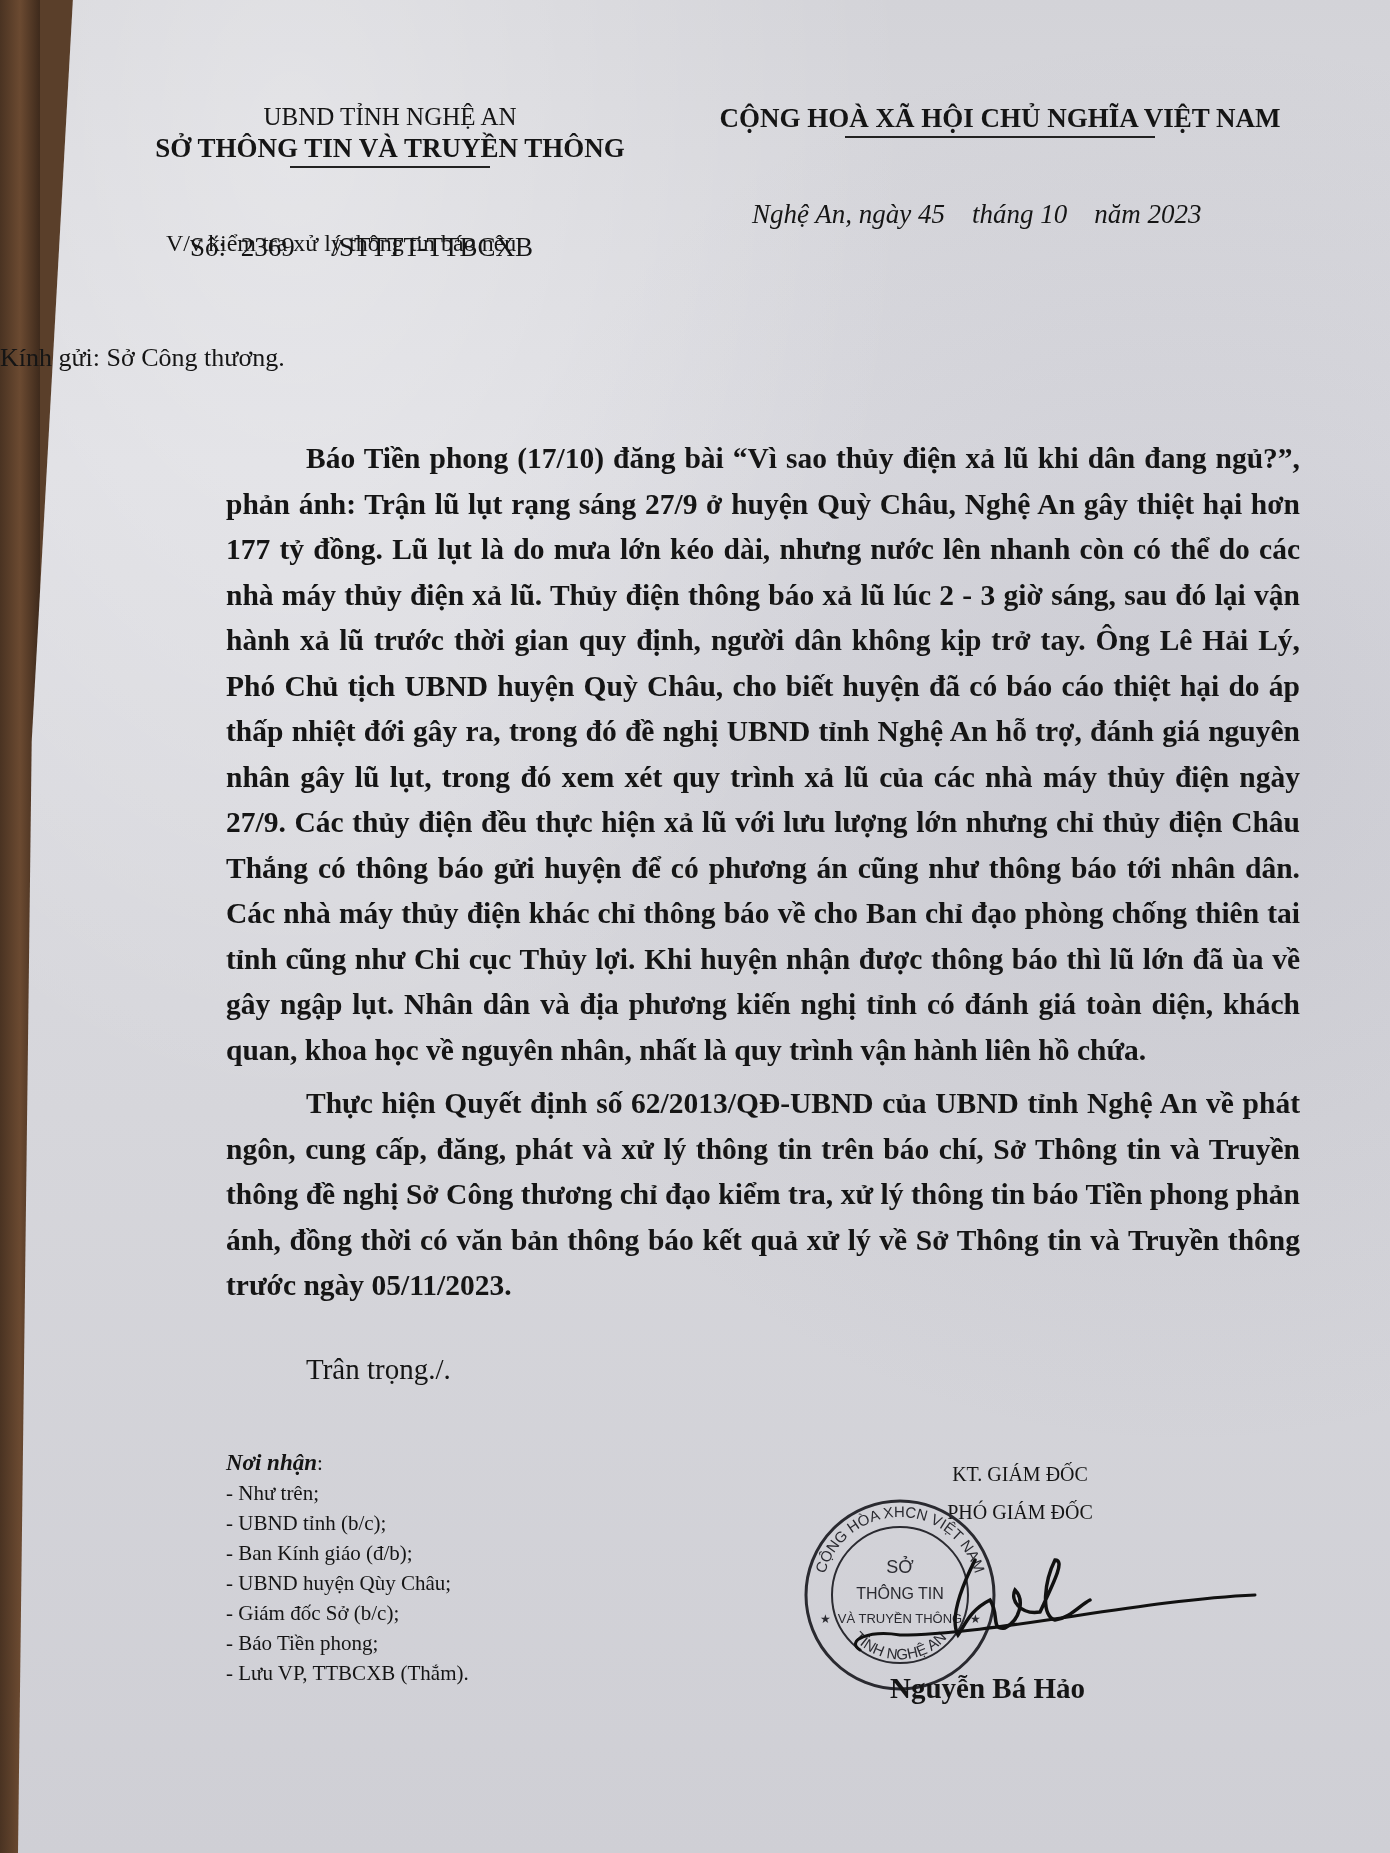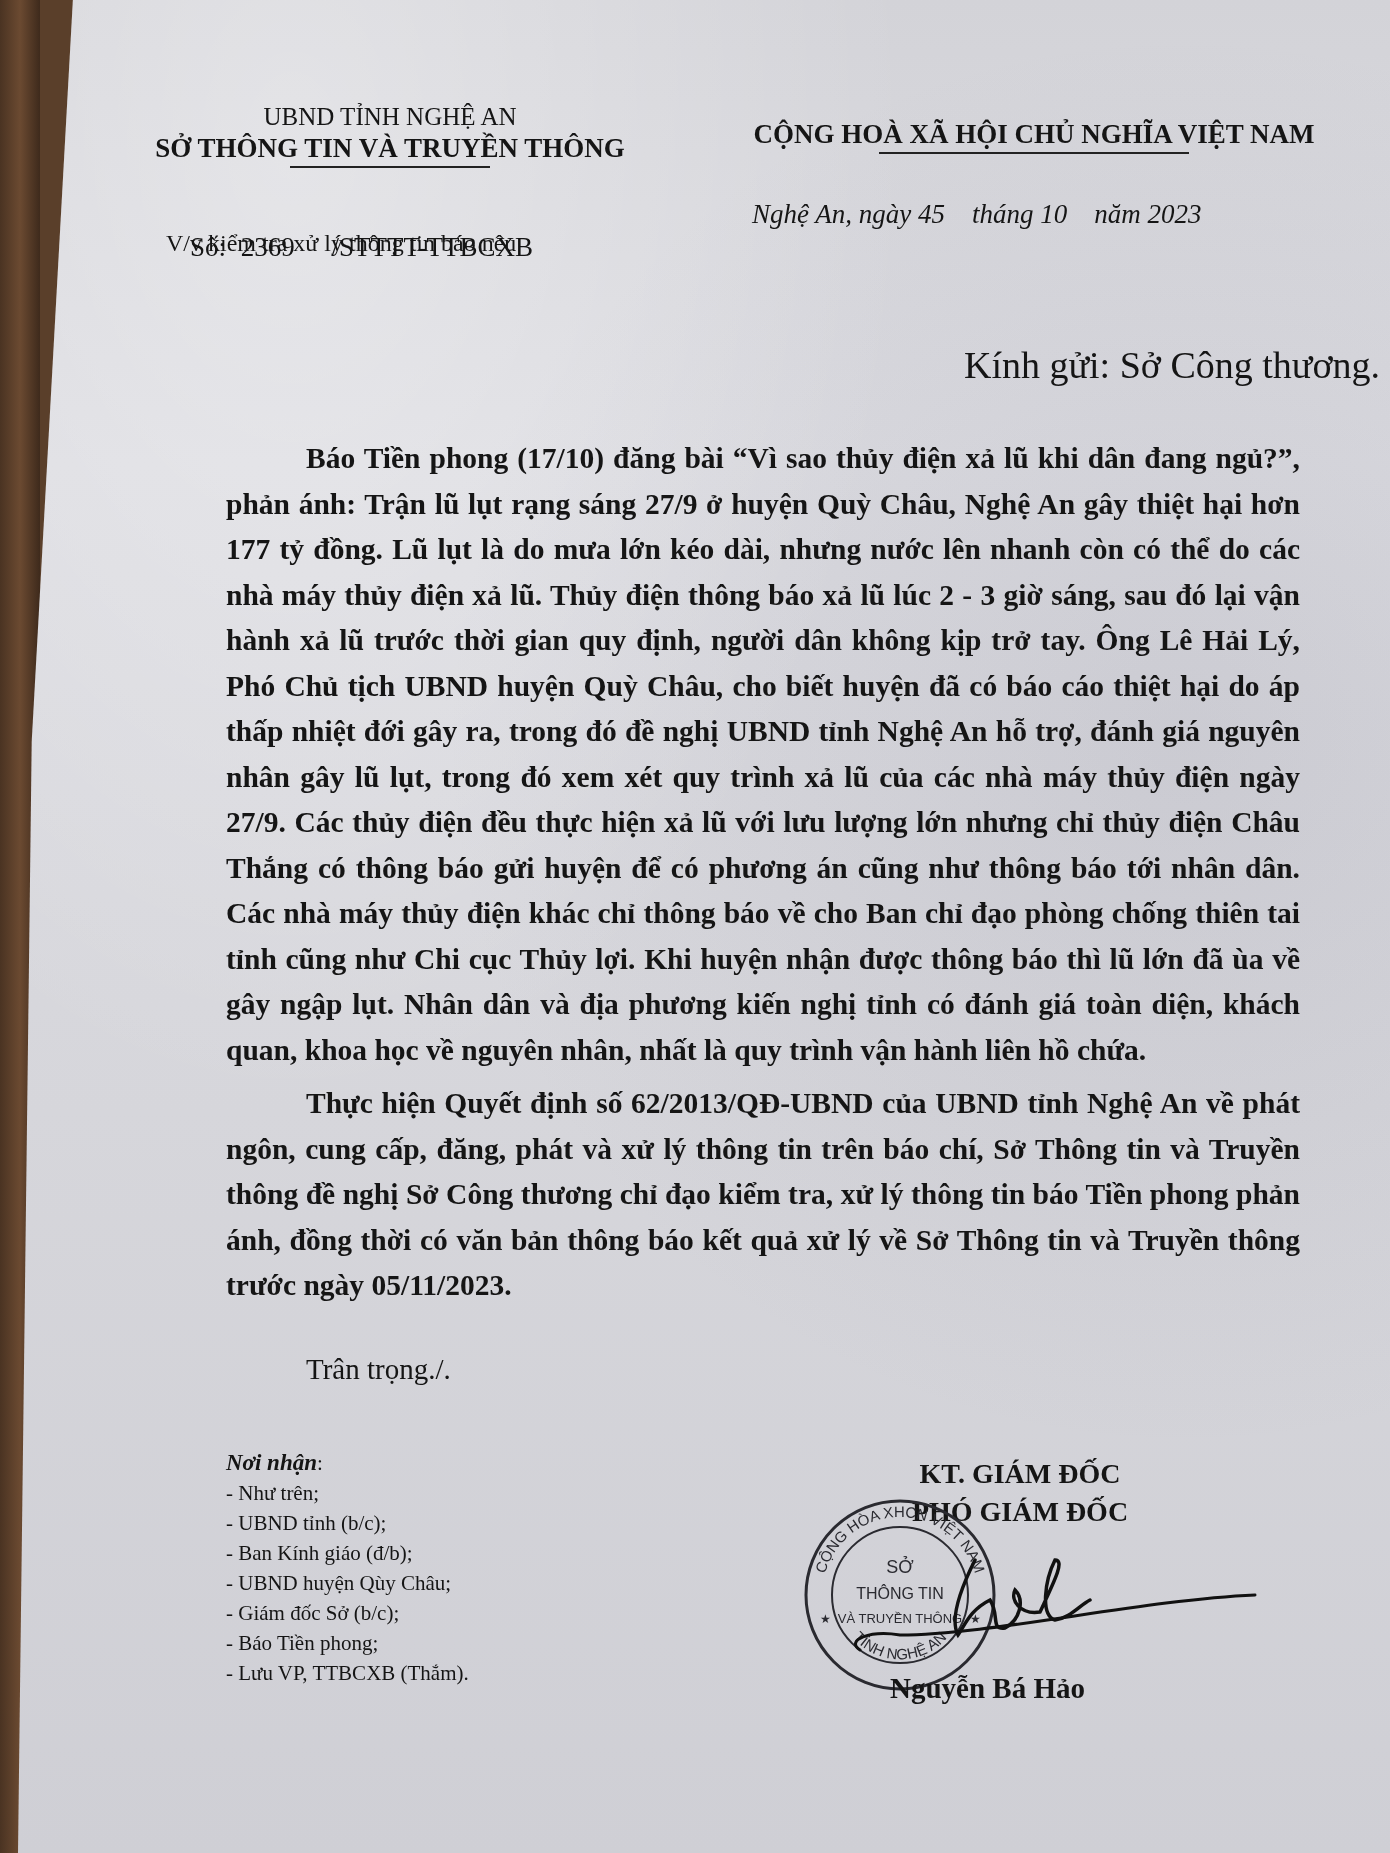--- a/index.html
+++ b/index.html
@@ -17,40 +17,40 @@
     position:absolute; left:18px; top:0; width:1372px; height:1853px;
     background:
       radial-gradient(ellipse at 20% 8%, rgba(255,255,255,0.35), rgba(255,255,255,0) 40%),
       radial-gradient(ellipse at 85% 40%, rgba(120,120,140,0.15), rgba(0,0,0,0) 45%),
       linear-gradient(180deg,#d3d3d8 0%,#dcdce1 25%,#d6d6db 60%,#cfcfd5 100%);
     clip-path: polygon(4% 0, 100% 0, 100% 100%, 0 100%, 1% 40%);
   }
   .abs { position:absolute; }
   .center { text-align:center; }
   .hdr-left { left:120px; top:102px; width:540px; }
-  .hdr-right { left:724px; top:102px; width:620px;margin-top:16px; }
+  .hdr-right { left:690px; top:102px; width:620px; }
   .l1 { font-size:25px; line-height:30px; }
   .l2b { font-size:27px; line-height:32px; font-weight:bold; }
   .ul-short { display:block; margin:2px auto 0; height:2px; background:#222; }
   .sohieu { left:190px; top:196px; font-size:27px; }
   .sohieu span { display:inline-block;margin-top:36px; }
   .vv { left:166px; top:230px; font-size:24px; }
   .dateline { left:752px; top:199px; font-size:27px; font-style:italic; white-space:pre; }
-  .kinhgui { left:0; width:1380px; top:343px; font-size:38px; text-align:right; }
+  .kinhgui { left:0; width:1380px; top:343px; font-size:26px; text-align:left; }
   .body-text {
     left:226px; top:436px; width:1074px;
     font-size:29.5px; line-height:45.5px; text-align:justify;font-weight:bold;
   }
   .body-text p { margin:0; text-indent:80px; }
   .body-text p + p { margin-top:8px; }
   .closing { left:306px; top:1353px; font-size:29px; }
   .recipients { left:226px; top:1448px; font-size:21px; line-height:30px; }
   .recipients .title { font-style:italic; font-weight:bold; font-size:23px; }
   .sig-block { left:820px; top:1455px; width:400px; text-align:center; }
-  .sig-block .t { font-size:28px; font-weight:bold; line-height:38px; }
+  .sig-block .t { font-size:20px; font-weight:normal; line-height:38px; }
   .signer { left:890px; top:1672px; font-size:29px; font-weight:bold; }
   .stamp { left:800px; top:1495px; width:200px; height:200px; }
   .signature { left:840px; top:1540px; width:420px; height:120px; }
 </style>
 </head>
 <body>
 
 <div class="desk"></div>
 <div class="paper"></div>
 

